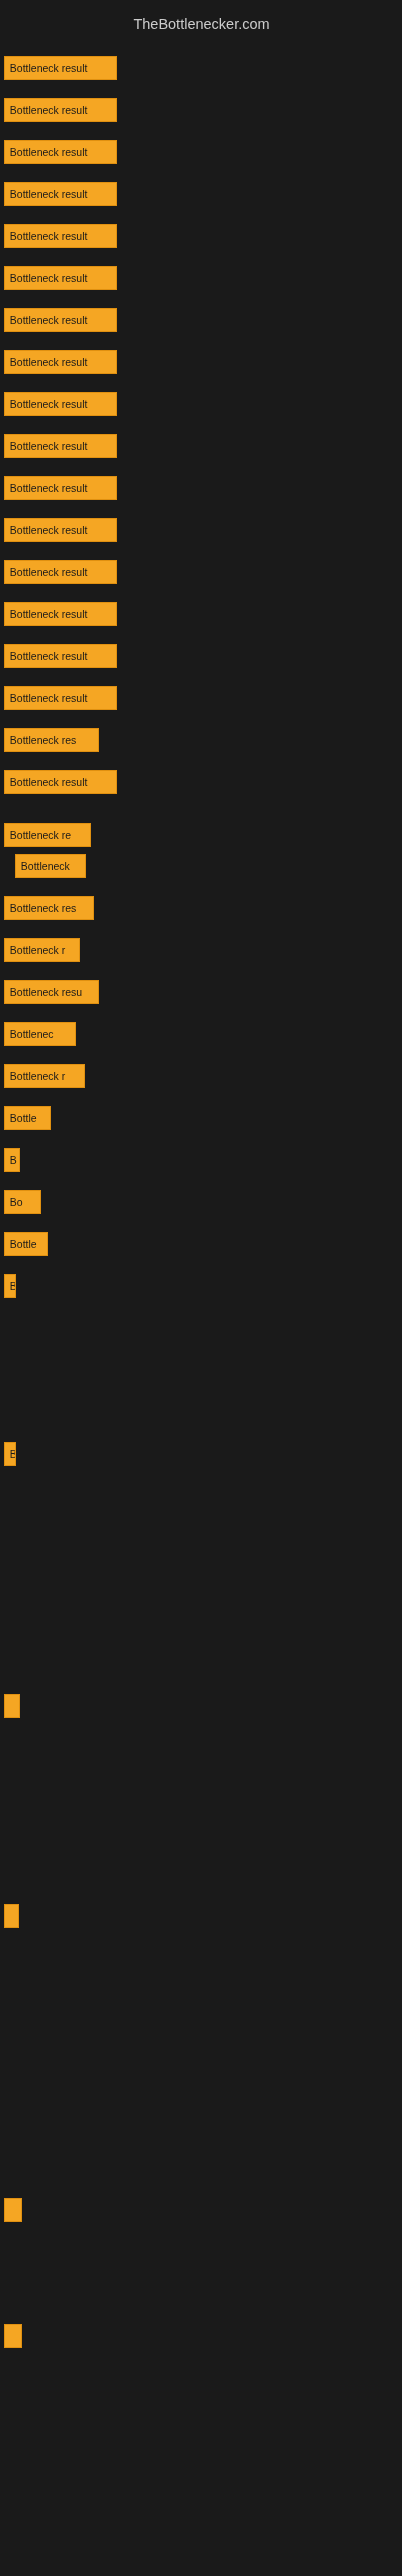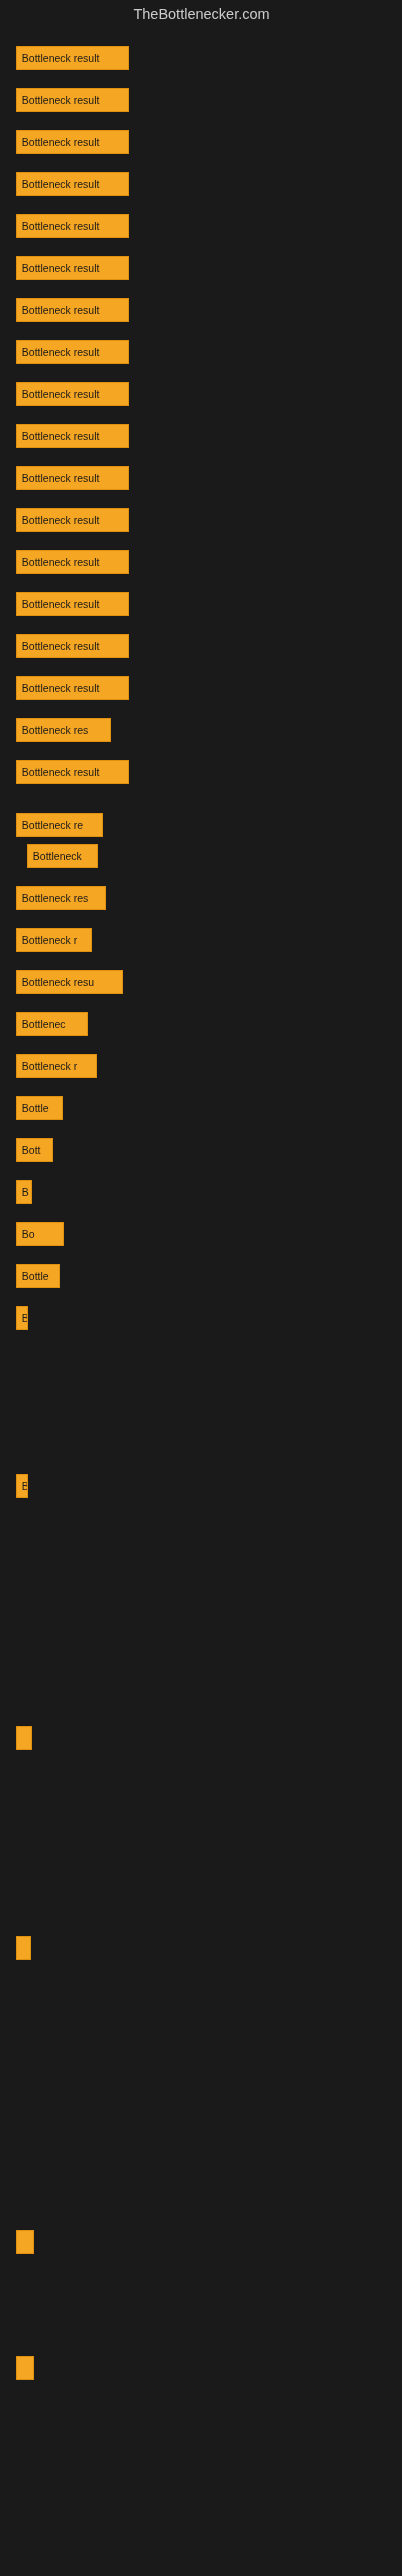--- a/index.html
+++ b/index.html
@@ -15,24 +15,25 @@
       font-family: Arial, sans-serif;
       position: relative;
     }
 
     .site-title {
       text-align: center;
       color: #cccccc;
       font-size: 14.5px;
       padding: 6.4px 0;
       background-color: #1a1a1a;
+      margin-top: 10px;
     }
 
     .bars-container {
-      padding: 8px 16px;
+      padding: 8px 4px;
       display: flex;
       flex-direction: column;
       gap: 0px;
     }
 
     .bar-row {
       display: flex;
       align-items: center;
       height: 42px;
       padding: 6.4px 0;
@@ -167,51 +168,46 @@
       <div class="bar" style="width: 90px;">
         <span class="bar-label">Bottleneck res</span>
       </div>
     </div>
     <div class="bar-row">
       <div class="bar" style="width: 76px;">
         <span class="bar-label">Bottleneck r</span>
       </div>
     </div>
     <div class="bar-row">
-      <div class="bar" style="width: 107px;">
+      <div class="bar" style="width: 95px;">
         <span class="bar-label">Bottleneck resu</span>
       </div>
     </div>
     <div class="bar-row">
       <div class="bar" style="width: 72px;">
         <span class="bar-label">Bottlenec</span>
       </div>
     </div>
     <div class="bar-row">
       <div class="bar" style="width: 81px;">
         <span class="bar-label">Bottleneck r</span>
       </div>
     </div>
     <div class="bar-row">
       <div class="bar" style="width: 47px;">
         <span class="bar-label">Bottle</span>
       </div>
     </div>
     <div class="bar-row">
-      <div class="bar" style="width: 37px;">
-        <span class="bar-label">Bott</span>
-      </div>
-    </div>
-    <div class="bar-row">
       <div class="bar" style="width: 16px;">
         <span class="bar-label">B</span>
       </div>
     </div>
     <div class="bar-row">
-      <div class="bar" style="width: 48px;">
+      <div class="bar" style="width: 37px;">
         <span class="bar-label">Bo</span>
       </div>
     </div>
     <div class="bar-row">
       <div class="bar" style="width: 44px;">
         <span class="bar-label">Bottle</span>
       </div>
     </div>
     <div class="bar-row">
       <div class="bar" style="width: 11.3px;">

